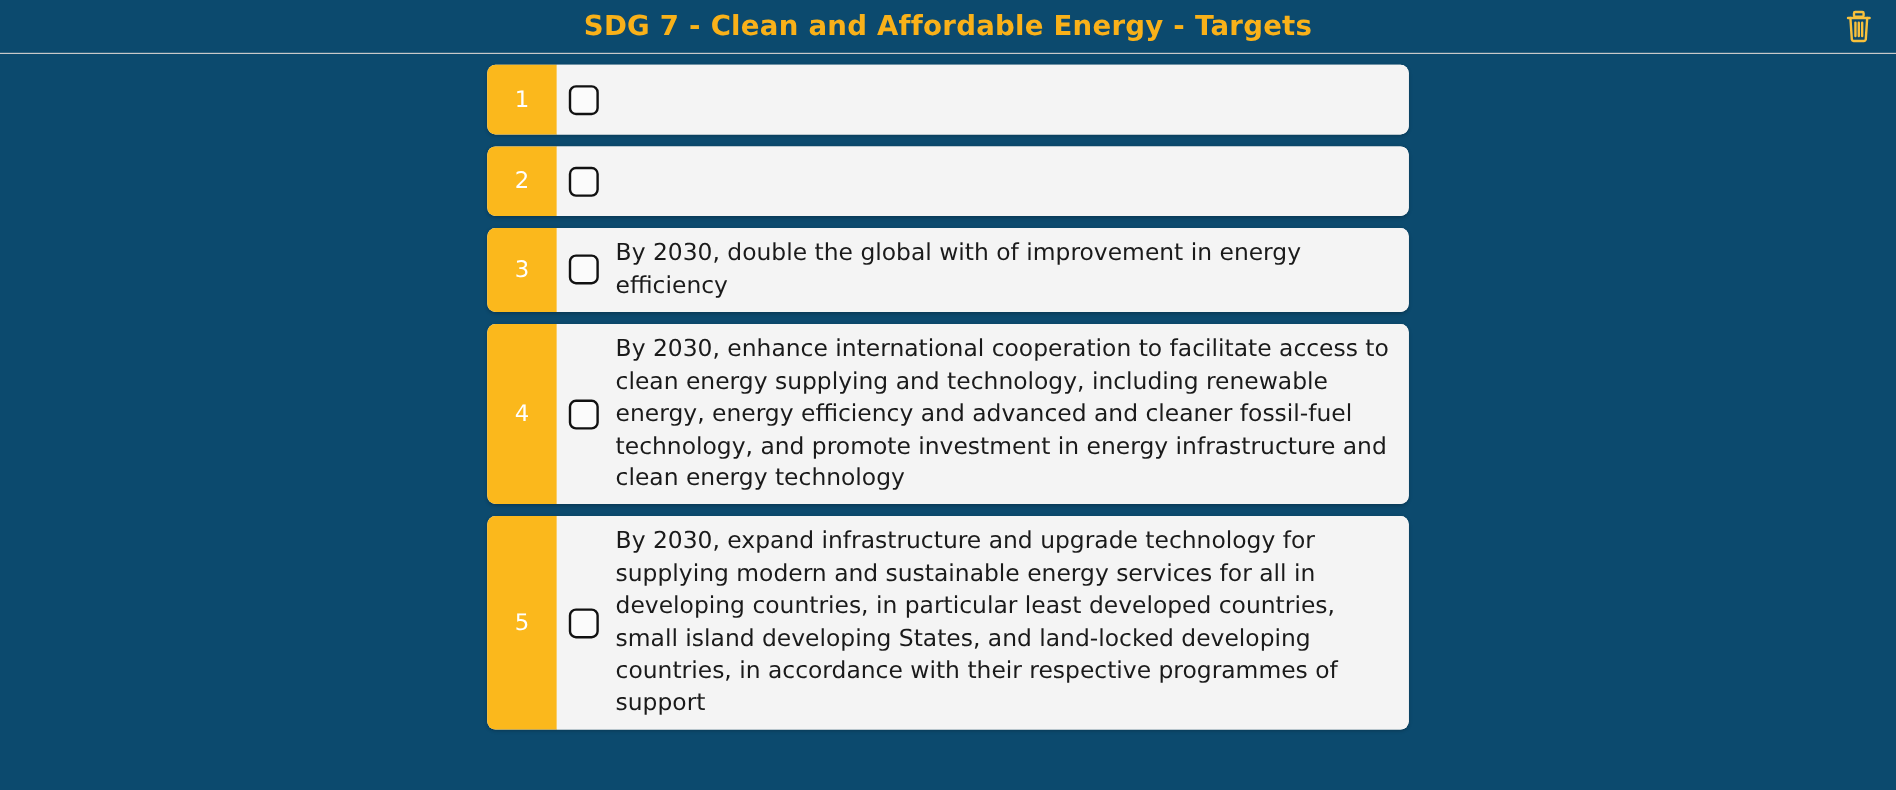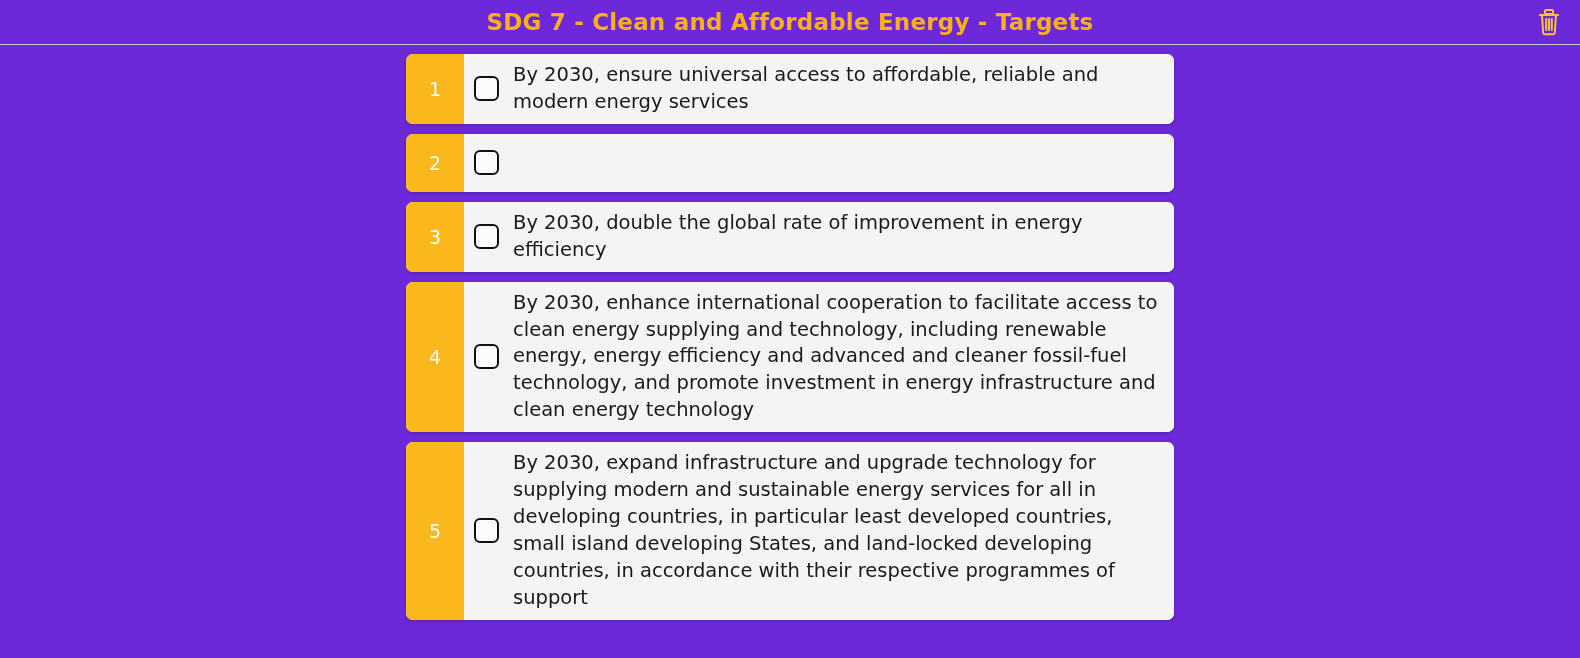--- a/index.html
+++ b/index.html
@@ -10,21 +10,21 @@
     width: 1580px;
     height: 658px;
     overflow: hidden;
     font-family: "DejaVu Sans", "Liberation Sans", sans-serif;
   }
 
   .page {
     position: relative;
     width: 1580px;
     height: 658px;
-    background: #6d28d9;
+    background: #0c4a6e;
   }
 
   
   .header {
     position: relative;
     height: 45px;
     border-bottom: 1px solid #c9c9c9;
     display: flex;
     align-items: center;
     justify-content: center;
@@ -138,36 +138,35 @@
       </span>
     </button>
   </div>
 
   <div class="targets-list">
 
     <div class="target-row">
       <div class="target-number">1</div>
       <div class="target-body">
         <div class="target-checkbox"></div>
-        <div class="target-text">By 2030, ensure universal access to affordable, reliable and modern energy services</div>
       </div>
     </div>
 
     <div class="target-row">
       <div class="target-number">2</div>
       <div class="target-body">
         <div class="target-checkbox"></div>
       </div>
     </div>
 
     <div class="target-row">
       <div class="target-number">3</div>
       <div class="target-body">
         <div class="target-checkbox"></div>
-        <div class="target-text">By 2030, double the global rate of improvement in energy efficiency</div>
+        <div class="target-text">By 2030, double the global with of improvement in energy efficiency</div>
       </div>
     </div>
 
     <div class="target-row">
       <div class="target-number">4</div>
       <div class="target-body">
         <div class="target-checkbox"></div>
         <div class="target-text">By 2030, enhance international cooperation to facilitate access to clean energy supplying and technology, including renewable energy, energy efficiency and advanced and cleaner fossil-fuel technology, and promote investment in energy infrastructure and clean energy technology</div>
       </div>
     </div>

